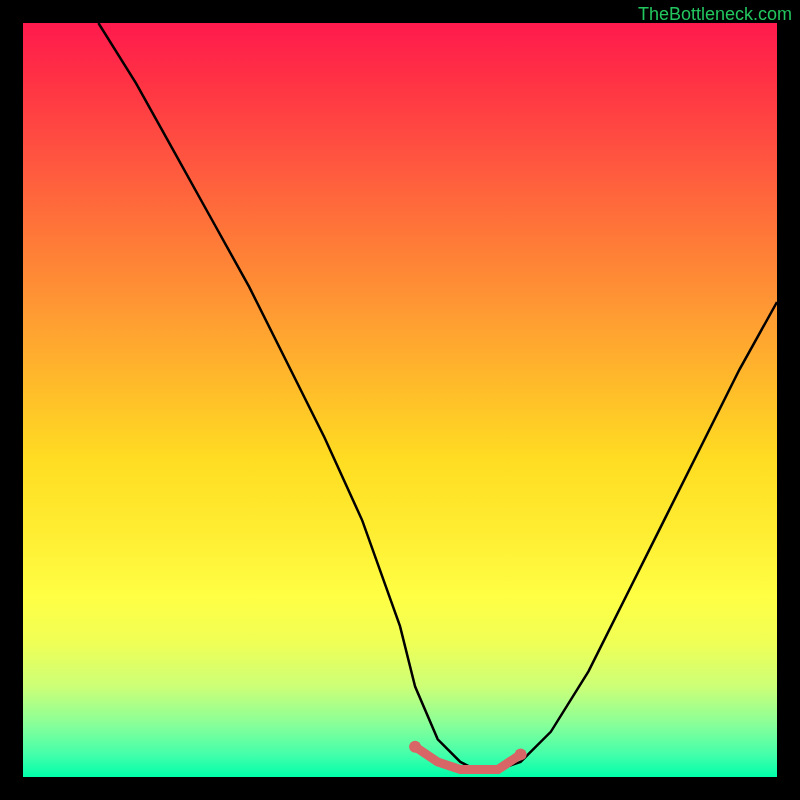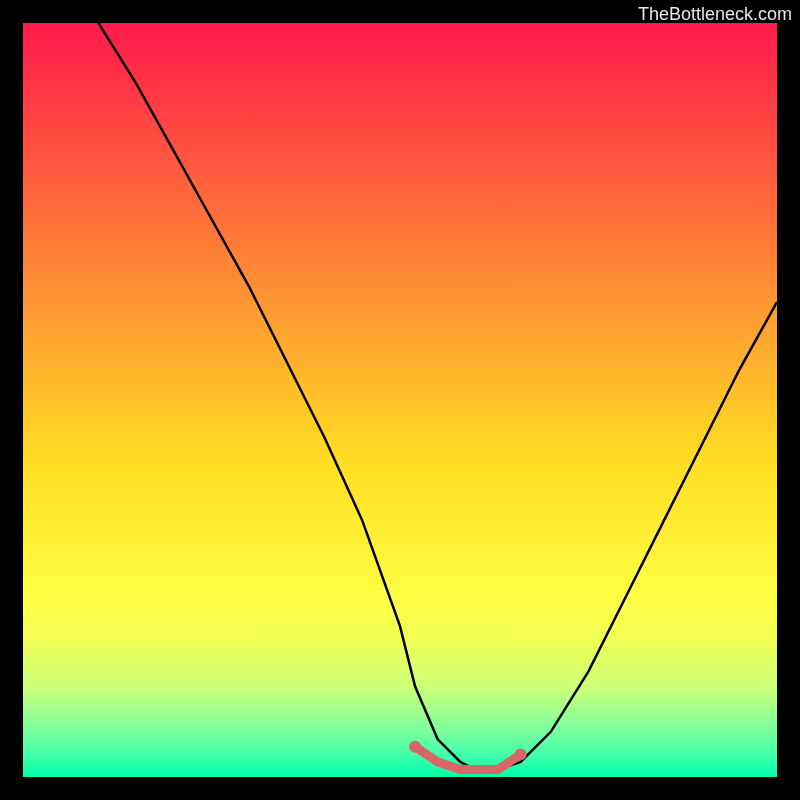--- a/index.html
+++ b/index.html
@@ -31,21 +31,21 @@
     #ccff77 88%,
     #88ff99 93%,
     #44ffaa 97%,
     #00ffaa 100%
   );
 }
 .watermark {
   position: absolute;
   top: 4px;
   right: 8px;
-  color: #e5e5e5;
+  color: #22c55e;
   font-size: 18px;
   font-weight: normal;
   z-index: 10;
 }
 svg.curves {
   position: absolute;
   left: 0;
   top: 0;
   width: 754px;
   height: 754px;

